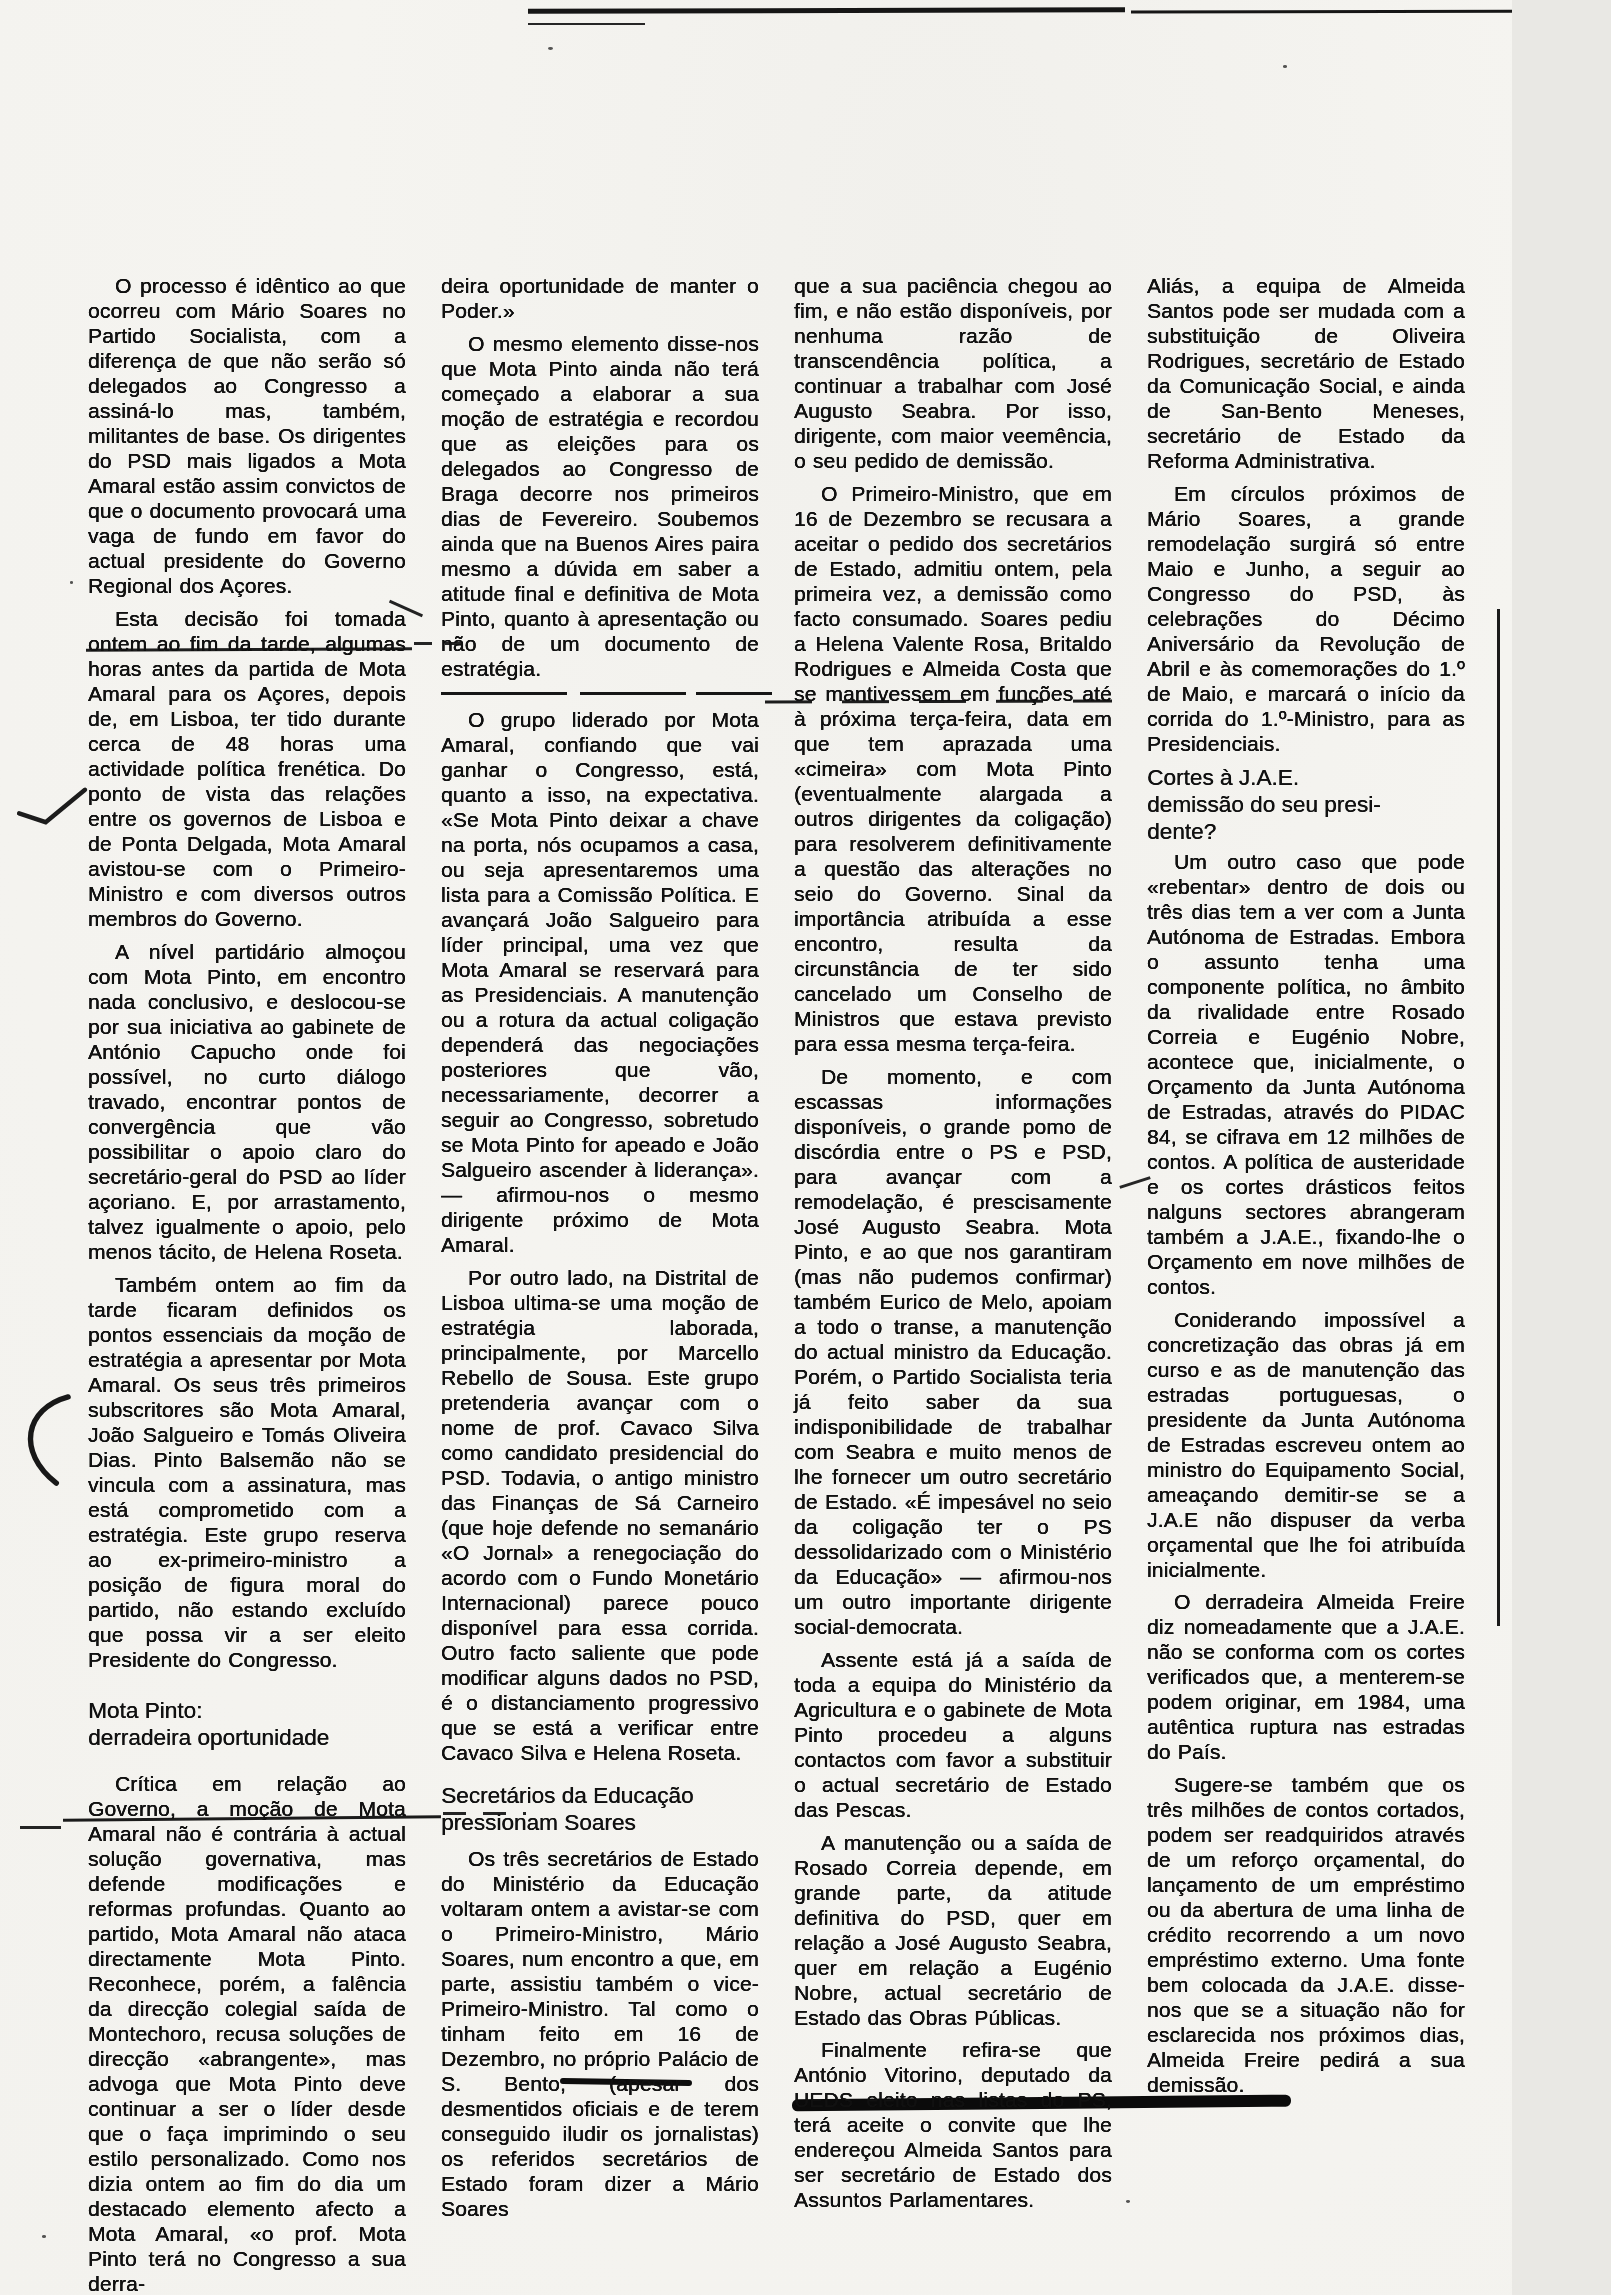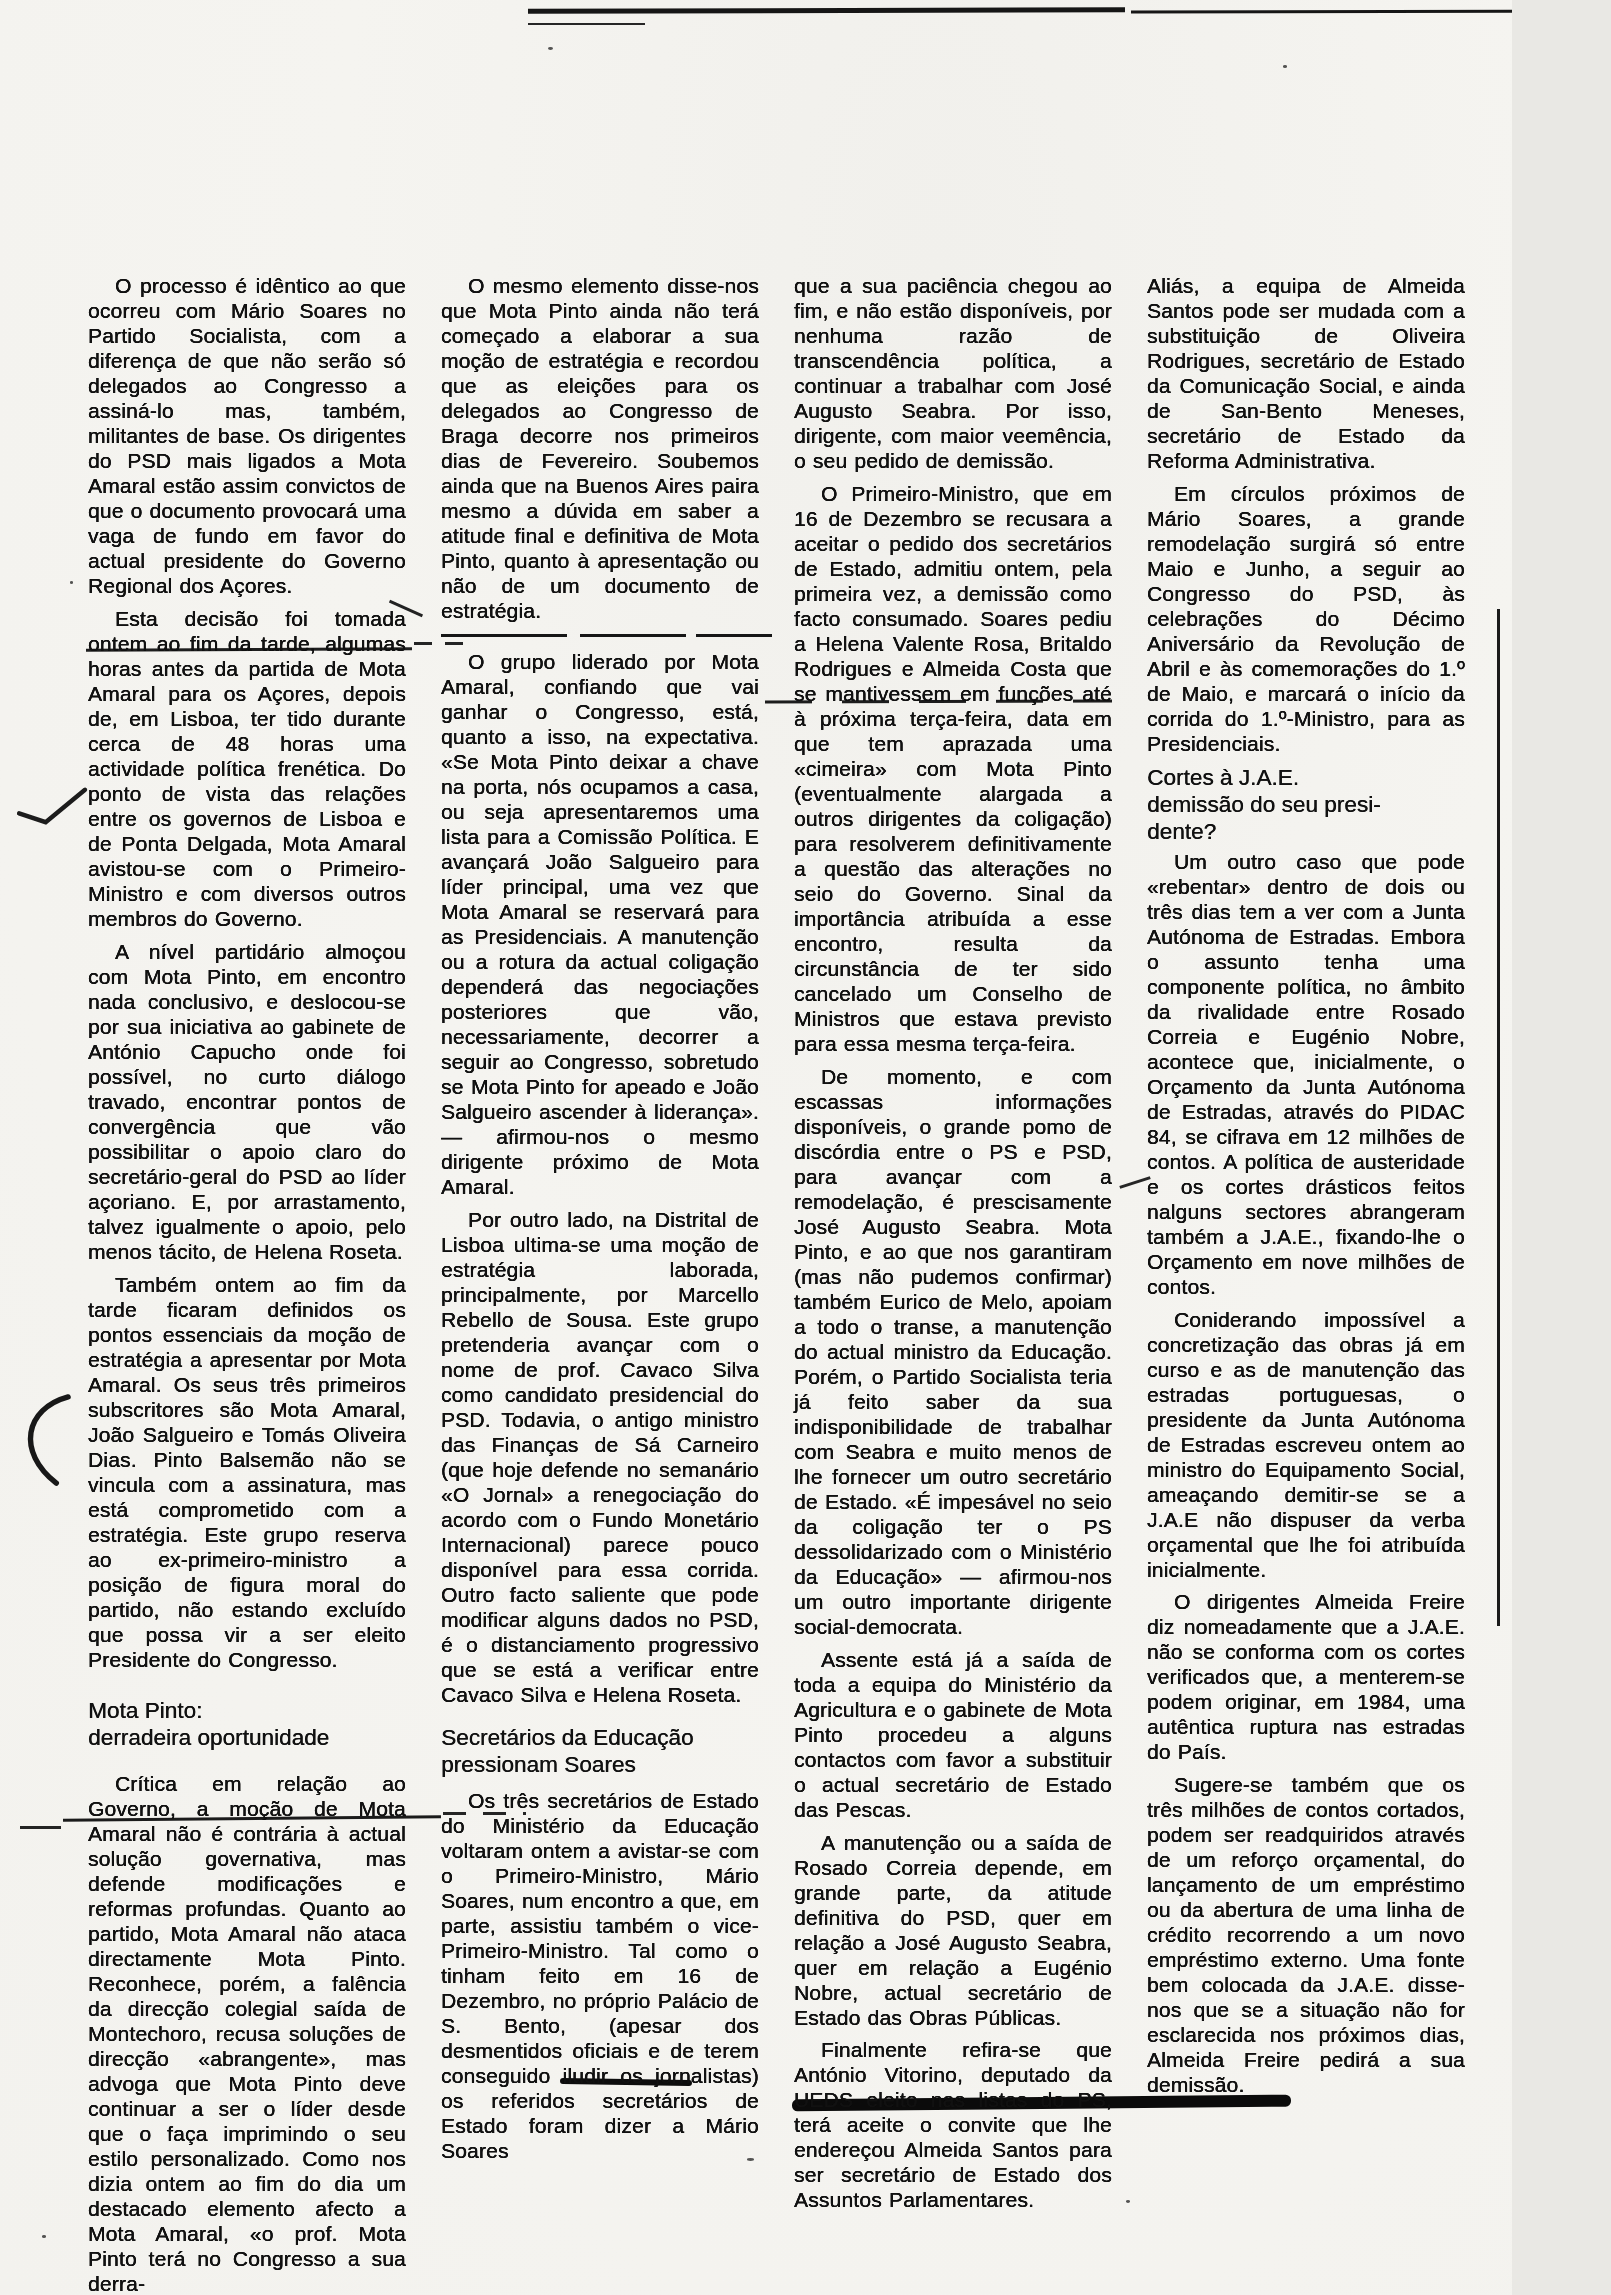--- a/index.html
+++ b/index.html
@@ -89,20 +89,21 @@
       <p class="indent">O processo é idêntico ao que ocorreu com Mário Soares no Partido Socialista, com a diferença de que não serão só delegados ao Congresso a assiná-lo mas, também, militantes de base. Os dirigentes do PSD mais ligados a Mota Amaral estão assim convictos de que o documento provocará uma vaga de fundo em favor do actual presidente do Governo Regional dos Açores.</p>
       <p class="indent">Esta decisão foi tomada ontem ao fim da tarde, algumas horas antes da partida de Mota Amaral para os Açores, depois de, em Lisboa, ter tido durante cerca de 48 horas uma actividade política frenética. Do ponto de vista das relações entre os governos de Lisboa e de Ponta Delgada, Mota Amaral avistou-se com o Primeiro-Ministro e com diversos outros membros do Governo.</p>
       <p class="indent">A nível partidário almoçou com Mota Pinto, em encontro nada conclusivo, e deslocou-se por sua iniciativa ao gabinete de António Capucho onde foi possível, no curto diálogo travado, encontrar pontos de convergência que vão possibilitar o apoio claro do secretário-geral do PSD ao líder açoriano. E, por arrastamento, talvez igualmente o apoio, pelo menos tácito, de Helena Roseta.</p>
       <p class="indent">Também ontem ao fim da tarde ficaram definidos os pontos essenciais da moção de estratégia a apresentar por Mota Amaral. Os seus três primeiros subscritores são Mota Amaral, João Salgueiro e Tomás Oliveira Dias. Pinto Balsemão não se vincula com a assinatura, mas está comprometido com a estratégia. Este grupo reserva ao ex-primeiro-ministro a posição de figura moral do partido, não estando excluído que possa vir a ser eleito Presidente do Congresso.</p>
       <h3 class="head1">Mota Pinto:
 derradeira oportunidade</h3>
       <p class="indent">Crítica em relação ao Governo, a moção de Mota Amaral não é contrária à actual solução governativa, mas defende modificações e reformas profundas. Quanto ao partido, Mota Amaral não ataca directamente Mota Pinto. Reconhece, porém, a falência da direcção colegial saída de Montechoro, recusa soluções de direcção «abrangente», mas advoga que Mota Pinto deve continuar a ser o líder desde que o faça imprimindo o seu estilo personalizado. Como nos dizia ontem ao fim do dia um destacado elemento afecto a Mota Amaral, «o prof. Mota Pinto terá no Congresso a sua derra-</p>
     </div>
 
     <div class="col">
+      <p>deira oportunidade de manter o Poder.»</p>
       <p class="indent">O mesmo elemento disse-nos que Mota Pinto ainda não terá começado a elaborar a sua moção de estratégia e recordou que as eleições para os delegados ao Congresso de Braga decorre nos primeiros dias de Fevereiro. Soubemos ainda que na Buenos Aires paira mesmo a dúvida em saber a atitude final e definitiva de Mota Pinto, quanto à apresentação ou não de um documento de estratégia.</p>
       <div class="col-divider"></div>
       <p class="indent">O grupo liderado por Mota Amaral, confiando que vai ganhar o Congresso, está, quanto a isso, na expectativa. «Se Mota Pinto deixar a chave na porta, nós ocupamos a casa, ou seja apresentaremos uma lista para a Comissão Política. E avançará João Salgueiro para líder principal, uma vez que Mota Amaral se reservará para as Presidenciais. A manutenção ou a rotura da actual coligação dependerá das negociações posteriores que vão, necessariamente, decorrer a seguir ao Congresso, sobretudo se Mota Pinto for apeado e João Salgueiro ascender à liderança». — afirmou-nos o mesmo dirigente próximo de Mota Amaral.</p>
       <p class="indent">Por outro lado, na Distrital de Lisboa ultima-se uma moção de estratégia laborada, principalmente, por Marcello Rebello de Sousa. Este grupo pretenderia avançar com o nome de prof. Cavaco Silva como candidato presidencial do PSD. Todavia, o antigo ministro das Finanças de Sá Carneiro (que hoje defende no semanário «O Jornal» a renegociação do acordo com o Fundo Monetário Internacional) parece pouco disponível para essa corrida. Outro facto saliente que pode modificar alguns dados no PSD, é o distanciamento progressivo que se está a verificar entre Cavaco Silva e Helena Roseta.</p>
       <h3 class="head2">Secretários da Educação
 pressionam Soares</h3>
       <p class="indent">Os três secretários de Estado do Ministério da Educação voltaram ontem a avistar-se com o Primeiro-Ministro, Mário Soares, num encontro a que, em parte, assistiu também o vice-Primeiro-Ministro. Tal como o tinham feito em 16 de Dezembro, no próprio Palácio de S. Bento, (apesar dos desmentidos oficiais e de terem conseguido iludir os jornalistas) os referidos secretários de Estado foram dizer a Mário Soares</p>
     </div>
 
     <div class="col">
@@ -115,19 +116,19 @@
     </div>
 
     <div class="col">
       <p>Aliás, a equipa de Almeida Santos pode ser mudada com a substituição de Oliveira Rodrigues, secretário de Estado da Comunicação Social, e ainda de San-Bento Meneses, secretário de Estado da Reforma Administrativa.</p>
       <p class="indent">Em círculos próximos de Mário Soares, a grande remodelação surgirá só entre Maio e Junho, a seguir ao Congresso do PSD, às celebrações do Décimo Aniversário da Revolução de Abril e às comemorações do 1.º de Maio, e marcará o início da corrida do 1.º-Ministro, para as Presidenciais.</p>
       <h3 class="head3">Cortes à J.A.E.
 demissão do seu presi-
 dente?</h3>
       <p class="indent">Um outro caso que pode «rebentar» dentro de dois ou três dias tem a ver com a Junta Autónoma de Estradas. Embora o assunto tenha uma componente política, no âmbito da rivalidade entre Rosado Correia e Eugénio Nobre, acontece que, inicialmente, o Orçamento da Junta Autónoma de Estradas, através do PIDAC 84, se cifrava em 12 milhões de contos. A política de austeridade e os cortes drásticos feitos nalguns sectores abrangeram também a J.A.E., fixando-lhe o Orçamento em nove milhões de contos.</p>
       <p class="indent">Coniderando impossível a concretização das obras já em curso e as de manutenção das estradas portuguesas, o presidente da Junta Autónoma de Estradas escreveu ontem ao ministro do Equipamento Social, ameaçando demitir-se se a J.A.E não dispuser da verba orçamental que lhe foi atribuída inicialmente.</p>
-      <p class="indent">O dirigentes Almeida Freire diz nomeadamente que a J.A.E. não se conforma com os cortes verificados que, a menterem-se podem originar, em 1984, uma autêntica ruptura nas estradas do País.</p>
+      <p class="indent">O derradeira Almeida Freire diz nomeadamente que a J.A.E. não se conforma com os cortes verificados que, a menterem-se podem originar, em 1984, uma autêntica ruptura nas estradas do País.</p>
       <p class="indent">Sugere-se também que os três milhões de contos cortados, podem ser readquiridos através de um reforço orçamental, do lançamento de um empréstimo ou da abertura de uma linha de crédito recorrendo a um novo empréstimo externo. Uma fonte bem colocada da J.A.E. disse-nos que se a situação não for esclarecida nos próximos dias, Almeida Freire pedirá a sua demissão.</p>
     </div>
 
   </div>
 </div>
 
 
 </body></html>

